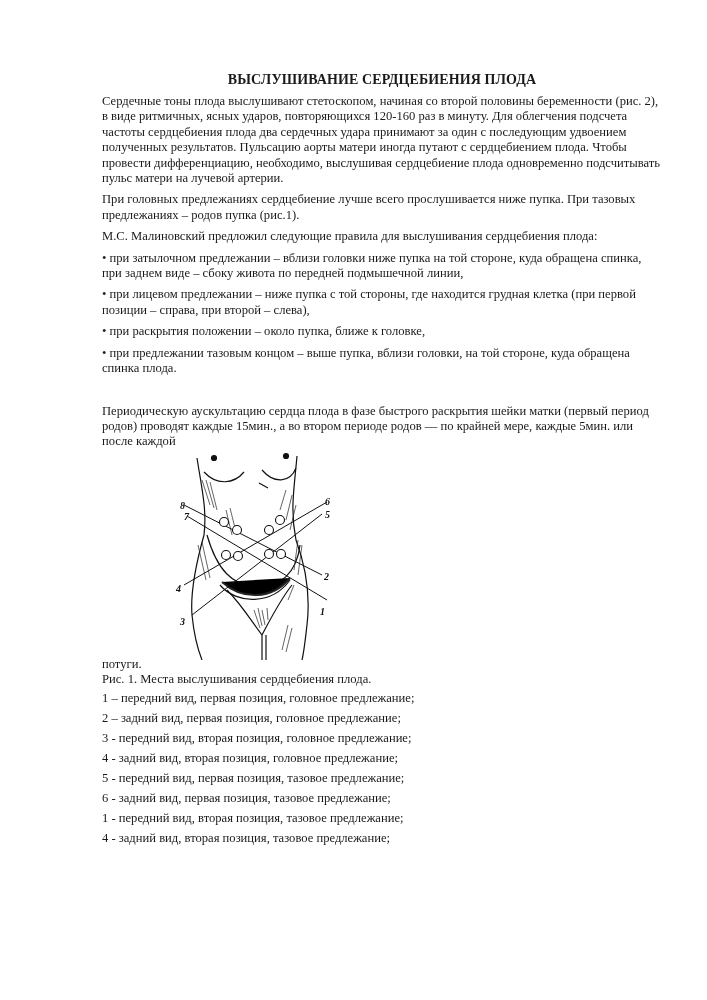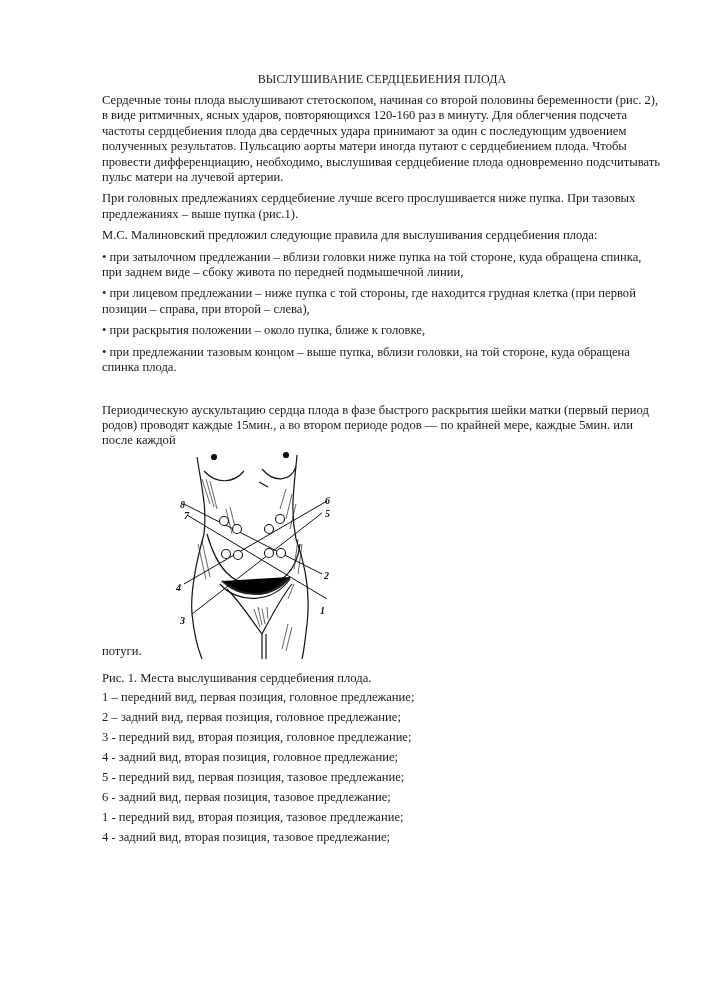--- a/index.html
+++ b/index.html
@@ -1,35 +1,35 @@
 <!DOCTYPE html>
 <html><head>
   <meta charset="utf-8">
   <style>
     html, body { margin: 0; padding: 0; background: #ffffff; }
     body { width: 707px; height: 1000px; position: relative; overflow: hidden;
            font-family: "Liberation Serif", "DejaVu Serif", serif; color: #1a1a1a; }
     .page { position: absolute; left: 102px; top: 72px; width: 560px; }
-    h1 { font-family: "Liberation Serif", serif; font-size: 12px; font-weight: normal;
+    h1 { font-family: "Liberation Serif", serif; font-size: 14px; font-weight: bold;
          text-align: center; margin: 0 0 6px 0; letter-spacing: 0.1px; }
     p { font-size: 12.6px; line-height: 15.4px; margin: 0 0 6px 0; }
     .gap { height: 21px; }
     .figure-wrap { position: relative; height: 222px; margin-top: -6px; }
     .figure { position: absolute; left: 60px; top: 0; width: 200px; height: 210px; }
-    .fig-tail { position: absolute; left: 0; bottom: 12px; font-size: 12.6px; line-height: 15px; margin: 0; text-align: center; }
+    .fig-tail { position: absolute; left: 0; bottom: 0; font-size: 12.6px; line-height: 15px; margin: 0; text-align: center; }
     .caption { margin-top: 0; margin-bottom: 4px; }
     .legend p { margin: 0 0 4.6px 0; }
   </style>
 </head>
 <body>
 
 <div class="page">
   <h1>ВЫСЛУШИВАНИЕ СЕРДЦЕБИЕНИЯ ПЛОДА</h1>
   <p>Сердечные тоны плода выслушивают стетоскопом, начиная со второй половины беременности (рис. 2), в виде ритмичных, ясных ударов, повторяющихся 120-160 раз в минуту. Для облегчения подсчета частоты сердцебиения плода два сердечных удара принимают за один с последующим удвоением полученных результатов. Пульсацию аорты матери иногда путают с сердцебиением плода. Чтобы провести дифференциацию, необходимо, выслушивая сердцебиение плода одновременно подсчитывать пульс матери на лучевой артерии.</p>
-  <p>При головных предлежаниях сердцебиение лучше всего прослушивается ниже пупка. При тазовых предлежаниях – выше пупка (рис.1).</p>
+  <p>При головных предлежаниях сердцебиение лучше всего прослушивается ниже пупка. При тазовых предлежаниях – родов пупка (рис.1).</p>
   <p>М.С. Малиновский предложил следующие правила для выслушивания сердцебиения плода:</p>
   <p>• при затылочном предлежании – вблизи головки ниже пупка на той стороне, куда обращена спинка, при заднем виде – сбоку живота по передней подмышечной линии,</p>
   <p>• при лицевом предлежании – ниже пупка с той стороны, где находится грудная клетка (при первой позиции – справа, при второй – слева),</p>
   <p>• при раскрытия положении – около пупка, ближе к головке,</p>
   <p>• при предлежании тазовым концом – выше пупка, вблизи головки, на той стороне, куда обращена спинка плода.</p>
   <div class="gap"></div>
   <p>Периодическую аускультацию сердца плода в фазе быстрого раскрытия шейки матки (первый период родов) проводят каждые 15мин., а во втором периоде родов — по крайней мере, каждые 5мин. или после каждой</p>
 
   <div class="figure-wrap">
     <svg class="figure" viewBox="0 0 200 210" xmlns="http://www.w3.org/2000/svg">

